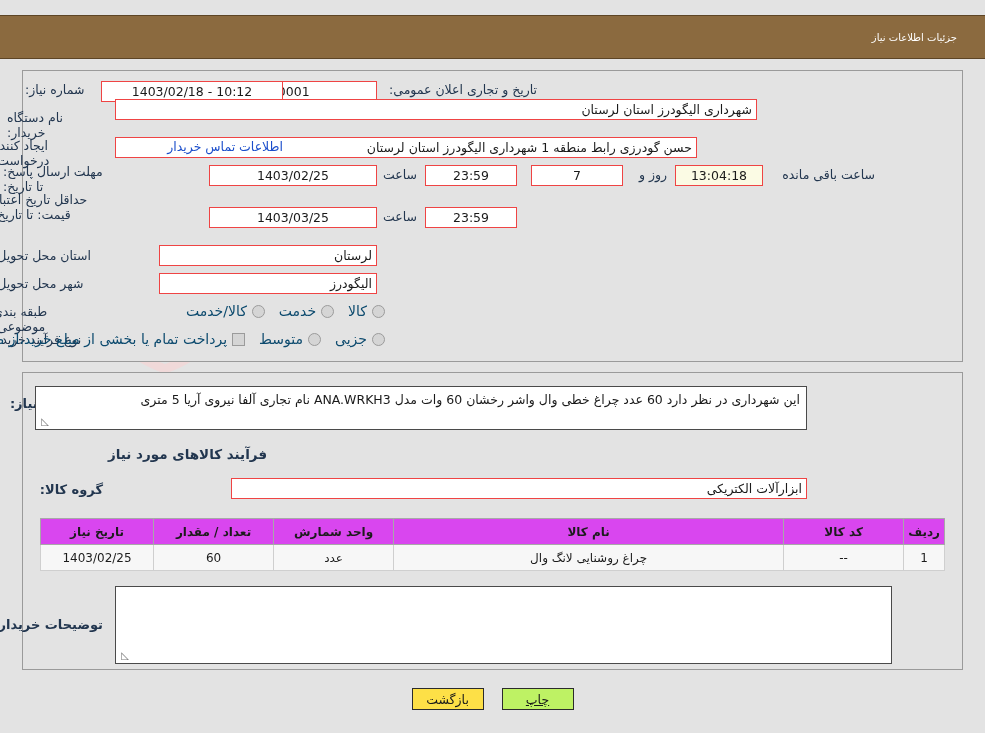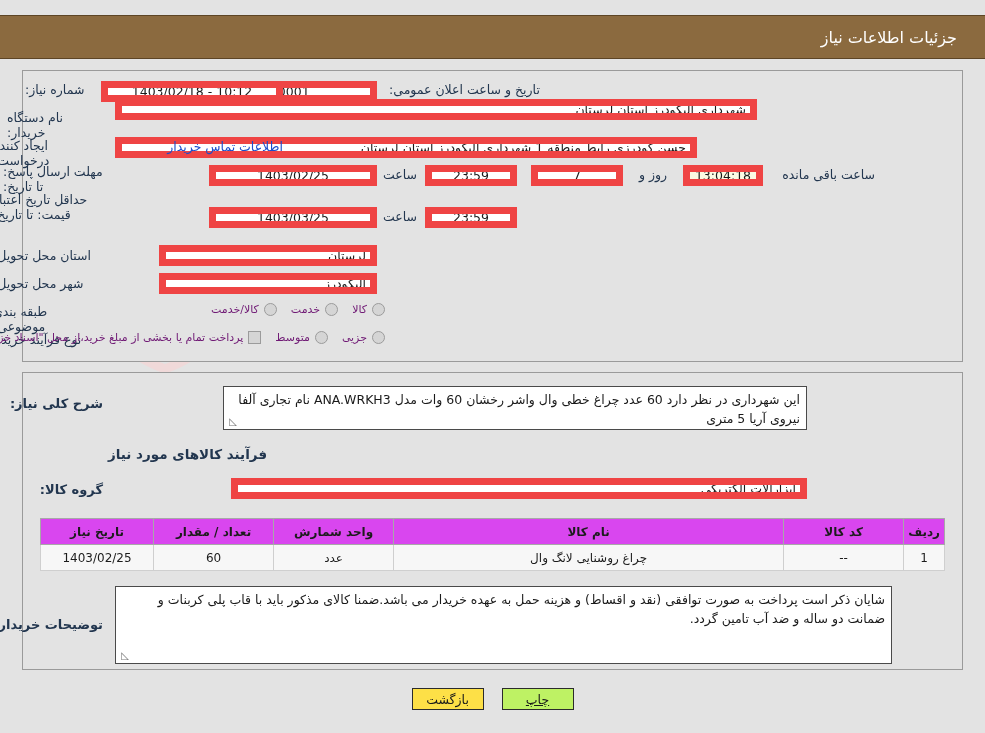--- a/index.html
+++ b/index.html
@@ -48,21 +48,21 @@
     border-top: 1px solid #5d4526;
     border-bottom: 1px solid #5d4526;
     display: flex;
     align-items: center;
     justify-content: flex-start;
     padding-right: 28px;
     z-index: 2;
   }
   .titlebar-text {
     color: #ffffff;
-    font-size: 16px;
+    font-size: 10px;
     font-weight: normal;
   }
 
   
   .panel {
     position: absolute;
     background: #e3e3e3;
     border: 1px solid #9a9a9a;
     z-index: 1;
   }
@@ -72,21 +72,21 @@
     position: absolute;
     color: #22364f;
     font-size: 12.5px;
     text-align: left;
     line-height: 15px;
     z-index: 3;
     direction: rtl;
   }
   .fld {
     background: #ffffff;
-    border: 7px solid #ef4444;
+    border: 1px solid #ef4444;
     height: 21px;
     font-size: 12.5px;
     color: #1a1a1a;
     display: flex;
     align-items: center;
     justify-content: center;
     padding: 0 4px;
     overflow: hidden;
     white-space: nowrap;
     font-family: "DejaVu Sans", "Liberation Sans", sans-serif;
@@ -119,22 +119,22 @@
     vertical-align: middle;
   }
   .chk {
     width: 13px; height: 13px;
     border: 1px solid #9b9b9b;
     background: #d5d5d5;
     display: inline-block;
     vertical-align: middle;
   }
   .opt-label {
-    color: #701a75;
-    font-size: 11px;
+    color: #0c4a6e;
+    font-size: 14px;
     margin: 0 5px 0 14px;
     white-space: nowrap;
     direction: rtl;
   }
 
   
   .ta {
     background: #ffffff;
     border: 1px solid #4a4a4a;
     font-size: 12.5px;
@@ -244,37 +244,37 @@
 
 <div class="titlebar">
   <span class="titlebar-text">جزئیات اطلاعات نیاز</span>
 </div>
 
 <div class="panel" id="panel-top"></div>
 
 <div class="lbl-wrap" style="right:882px; top:82px; width:78px; text-align:left;">شماره نیاز:</div>
 <div class="fld num" style="position:absolute; right:608px; top:81px; width:262px; z-index:3;">1103005491000001</div>
 
-<div class="lbl-wrap" style="right:416px; top:82px; width:180px; text-align:left;">تاریخ و ساعت اعلان عمومی:</div>
+<div class="lbl-wrap" style="right:416px; top:82px; width:180px; text-align:left;">تاریخ و تجاری اعلان عمومی:</div>
 <div class="fld num" style="position:absolute; right:702px; left:104px; top:81px; width:182px; z-index:3;">1403/02/18 - 10:12</div>
 
 <div class="lbl-wrap" style="right:882px; top:110px; width:96px; text-align:left;">نام دستگاه خریدار:</div>
 <div class="fld rtlv" style="position:absolute; right:228px; top:99px; width:642px; z-index:3;">شهرداری الیگودرز استان لرستان</div>
 
 <div class="lbl-wrap" style="right:882px; top:138px; width:110px; text-align:left;">ایجاد کننده درخواست:</div>
 <div class="fld rtlv" style="position:absolute; right:288px; top:137px; width:582px; z-index:3;">حسن گودرزی رابط منطقه 1 شهرداری الیگودرز استان لرستان</div>
 <div class="link" style="position:absolute; right:702px; left:120px; top:139px; z-index:3;">اطلاعات تماس خریدار</div>
 
 <div class="lbl-wrap" style="right:882px; top:164px; width:100px; text-align:left;">مهلت ارسال پاسخ: تا تاریخ:</div>
 <div class="fld num" style="position:absolute; right:608px; top:165px; width:168px; z-index:3;">1403/02/25</div>
 <div class="inline-lbl" style="position:absolute; right:568px; top:167px; z-index:3;">ساعت</div>
 <div class="fld num" style="position:absolute; right:468px; top:165px; width:92px; z-index:3;">23:59</div>
 <div class="fld num" style="position:absolute; right:362px; top:165px; width:92px; z-index:3;">7</div>
 <div class="inline-lbl" style="position:absolute; right:318px; top:167px; z-index:3;">روز و</div>
-<div class="fld num yellow" style="position:absolute; right:222px; top:165px; width:80px; z-index:3;">13:04:18</div>
+<div class="fld num yellow" style="position:absolute; right:222px; top:165px; width:88px; z-index:3;">13:04:18</div>
 <div class="inline-lbl" style="position:absolute; right:110px; top:167px; z-index:3;">ساعت باقی مانده</div>
 
 <div class="lbl-wrap" style="right:882px; top:192px; width:110px; text-align:left;">حداقل تاریخ اعتبار قیمت: تا تاریخ:</div>
 <div class="fld num" style="position:absolute; right:608px; top:207px; width:168px; z-index:3;">1403/03/25</div>
 <div class="inline-lbl" style="position:absolute; right:568px; top:209px; z-index:3;">ساعت</div>
 <div class="fld num" style="position:absolute; right:468px; top:207px; width:92px; z-index:3;">23:59</div>
 
 <div class="lbl-wrap" style="right:882px; top:248px; width:110px; text-align:left;">استان محل تحویل:</div>
 <div class="fld rtlv" style="position:absolute; right:608px; top:245px; width:218px; z-index:3;">لرستان</div>
 
@@ -297,21 +297,21 @@
   <span class="opt-label">جزیی</span>
   <span class="radio"></span>
   <span class="opt-label">متوسط</span>
   <span class="chk"></span>
   <span class="opt-label">پرداخت تمام یا بخشی از مبلغ خرید،از محل "اسناد خزانه اسلامی" خواهد بود.</span>
 </div>
 
 <div class="panel" id="panel-mid"></div>
 
 <div class="strong-lbl" style="right:882px; top:396px;">شرح کلی نیاز:</div>
-<div class="ta" style="position:absolute; right:178px; top:386px; width:584px; height:44px;">
+<div class="ta" style="position:absolute; right:178px; top:386px; width:772px; height:44px;">
   <span>این شهرداری در نظر دارد 60 عدد چراغ خطی وال واشر رخشان 60 وات مدل ANA.WRKH3  نام تجاری آلفا نیروی آریا  5 متری</span>
   <span class="grip">◺</span>
 </div>
 
 <div class="section-head" style="right:718px; top:446px;">فرآیند کالاهای مورد نیاز</div>
 
 <div class="strong-lbl" style="right:882px; top:482px;">گروه کالا:</div>
 <div class="fld rtlv" style="position:absolute; right:178px; top:478px; width:576px; z-index:3;">ابزارآلات الکتریکی</div>
 
 <table class="tbl">
@@ -332,20 +332,19 @@
       <td>چراغ روشنایی لانگ وال</td>
       <td>عدد</td>
       <td class="ltr">60</td>
       <td class="ltr">1403/02/25</td>
     </tr>
   </tbody>
 </table>
 
 <div class="strong-lbl" style="right:882px; top:617px;">توضیحات خریدار:</div>
 <div class="ta" style="position:absolute; right:93px; top:586px; width:777px; height:78px;">
-  <span>شایان ذکر است پرداخت به صورت توافقی (نقد و اقساط) و هزینه حمل به عهده خریدار می باشد.ضمنا کالای مذکور باید با قاب پلی کربنات و ضمانت دو ساله و ضد آب تامین گردد.</span>
   <span class="grip">◺</span>
 </div>
 
 <div class="btnbar">
   <div class="btn back">بازگشت</div>
   <div class="btn print">چاپ</div>
 </div>
 
 </body></html>

